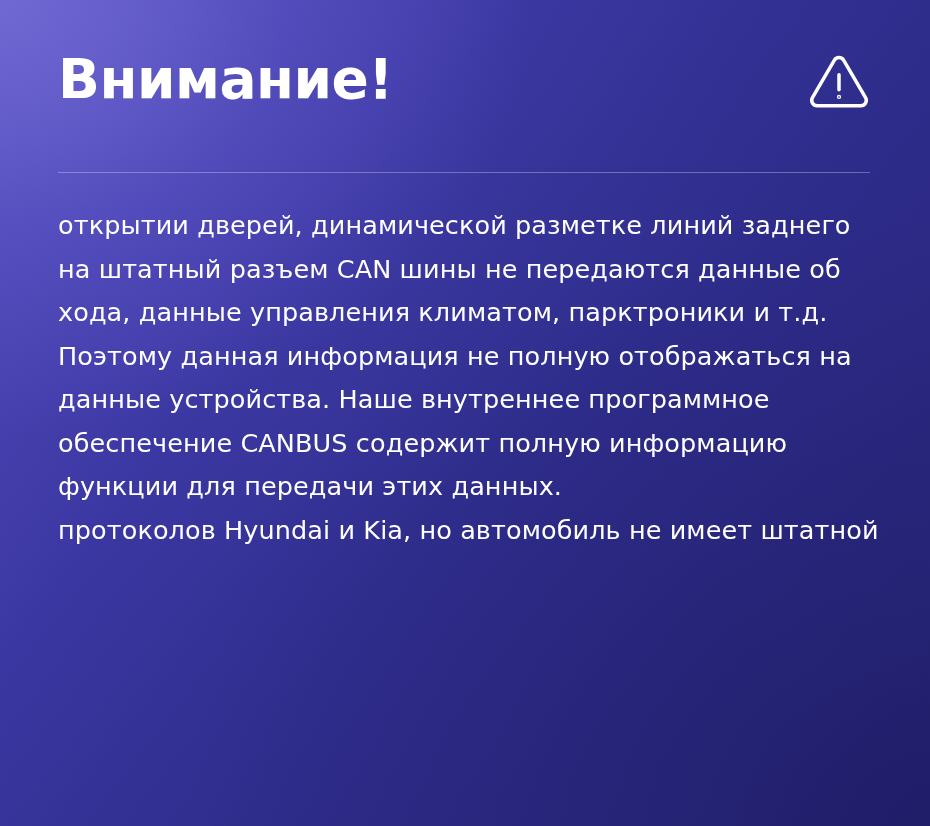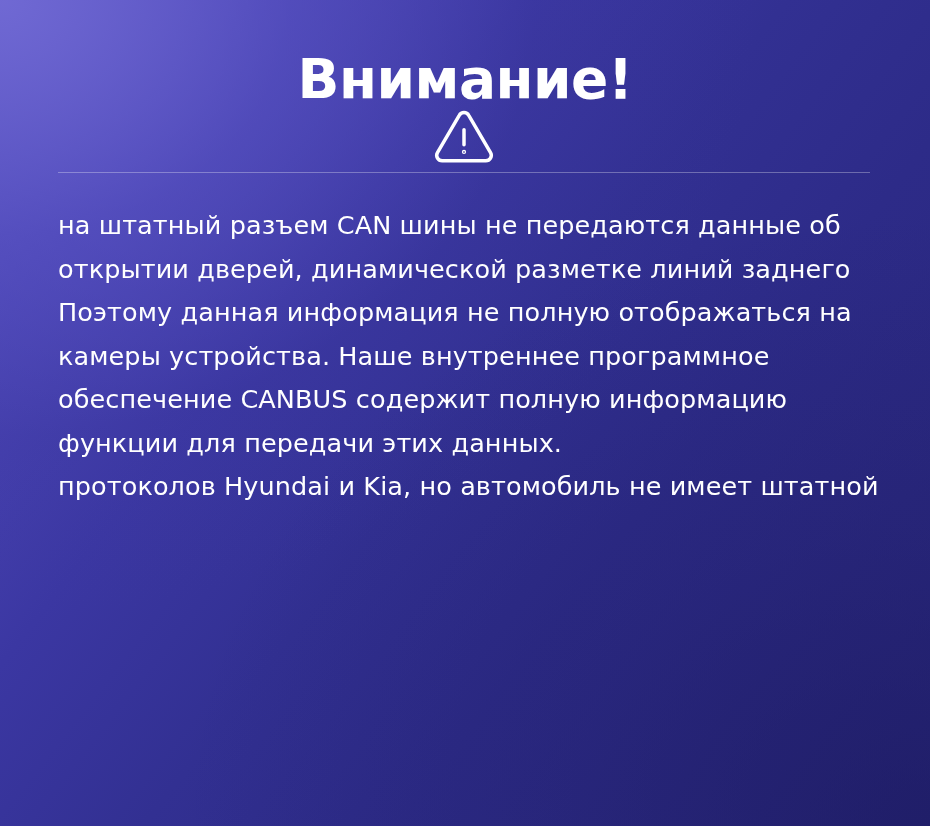--- a/index.html
+++ b/index.html
@@ -58,23 +58,22 @@
   }
 
   
   .header {
     position:absolute;
     left:58px;
     top:52px;
     width:814px;
     height:92px;
     display:flex;
-    align-items:center;
+    align-items:flex-start;
     justify-content:space-between;
-    flex-direction:column;
   }
 
   .page-title {
     font-family:"DejaVu Sans", sans-serif;
     font-size:55px;
     font-weight:700;
     letter-spacing:-0.5px;
     color:#ffffff;
     line-height:1;
     white-space:nowrap;
@@ -143,24 +142,25 @@
         <line x1="32" y1="23.5" x2="32" y2="39"></line>
         <circle cx="32" cy="46.4" r="0.6" fill="#ffffff" stroke-width="3.2"></circle>
       </svg>
     </div>
 
     <div class="divider"></div>
 
     <div class="body-text">
 
       <div class="para para-notice">
+        <span class="ln">открытии дверей, динамической разметке линий заднего</span>
         <span class="ln">на штатный разъем CAN шины не передаются данные об</span>
-        <span class="ln">открытии дверей, динамической разметке линий заднего</span>
+        <span class="ln">хода, данные управления климатом, парктроники и т.д.</span>
         <span class="ln">Поэтому данная информация не полную отображаться на</span>
-        <span class="ln">камеры устройства. Наше внутреннее программное</span>
+        <span class="ln">данные устройства. Наше внутреннее программное</span>
         <span class="ln">обеспечение CANBUS содержит полную информацию</span>
         <span class="ln">функции для передачи этих данных.</span>
         <span class="ln">протоколов Hyundai и Kia, но автомобиль не имеет штатной</span>
       </div>
 
 
     </div>
   </div>
 </div>
 

